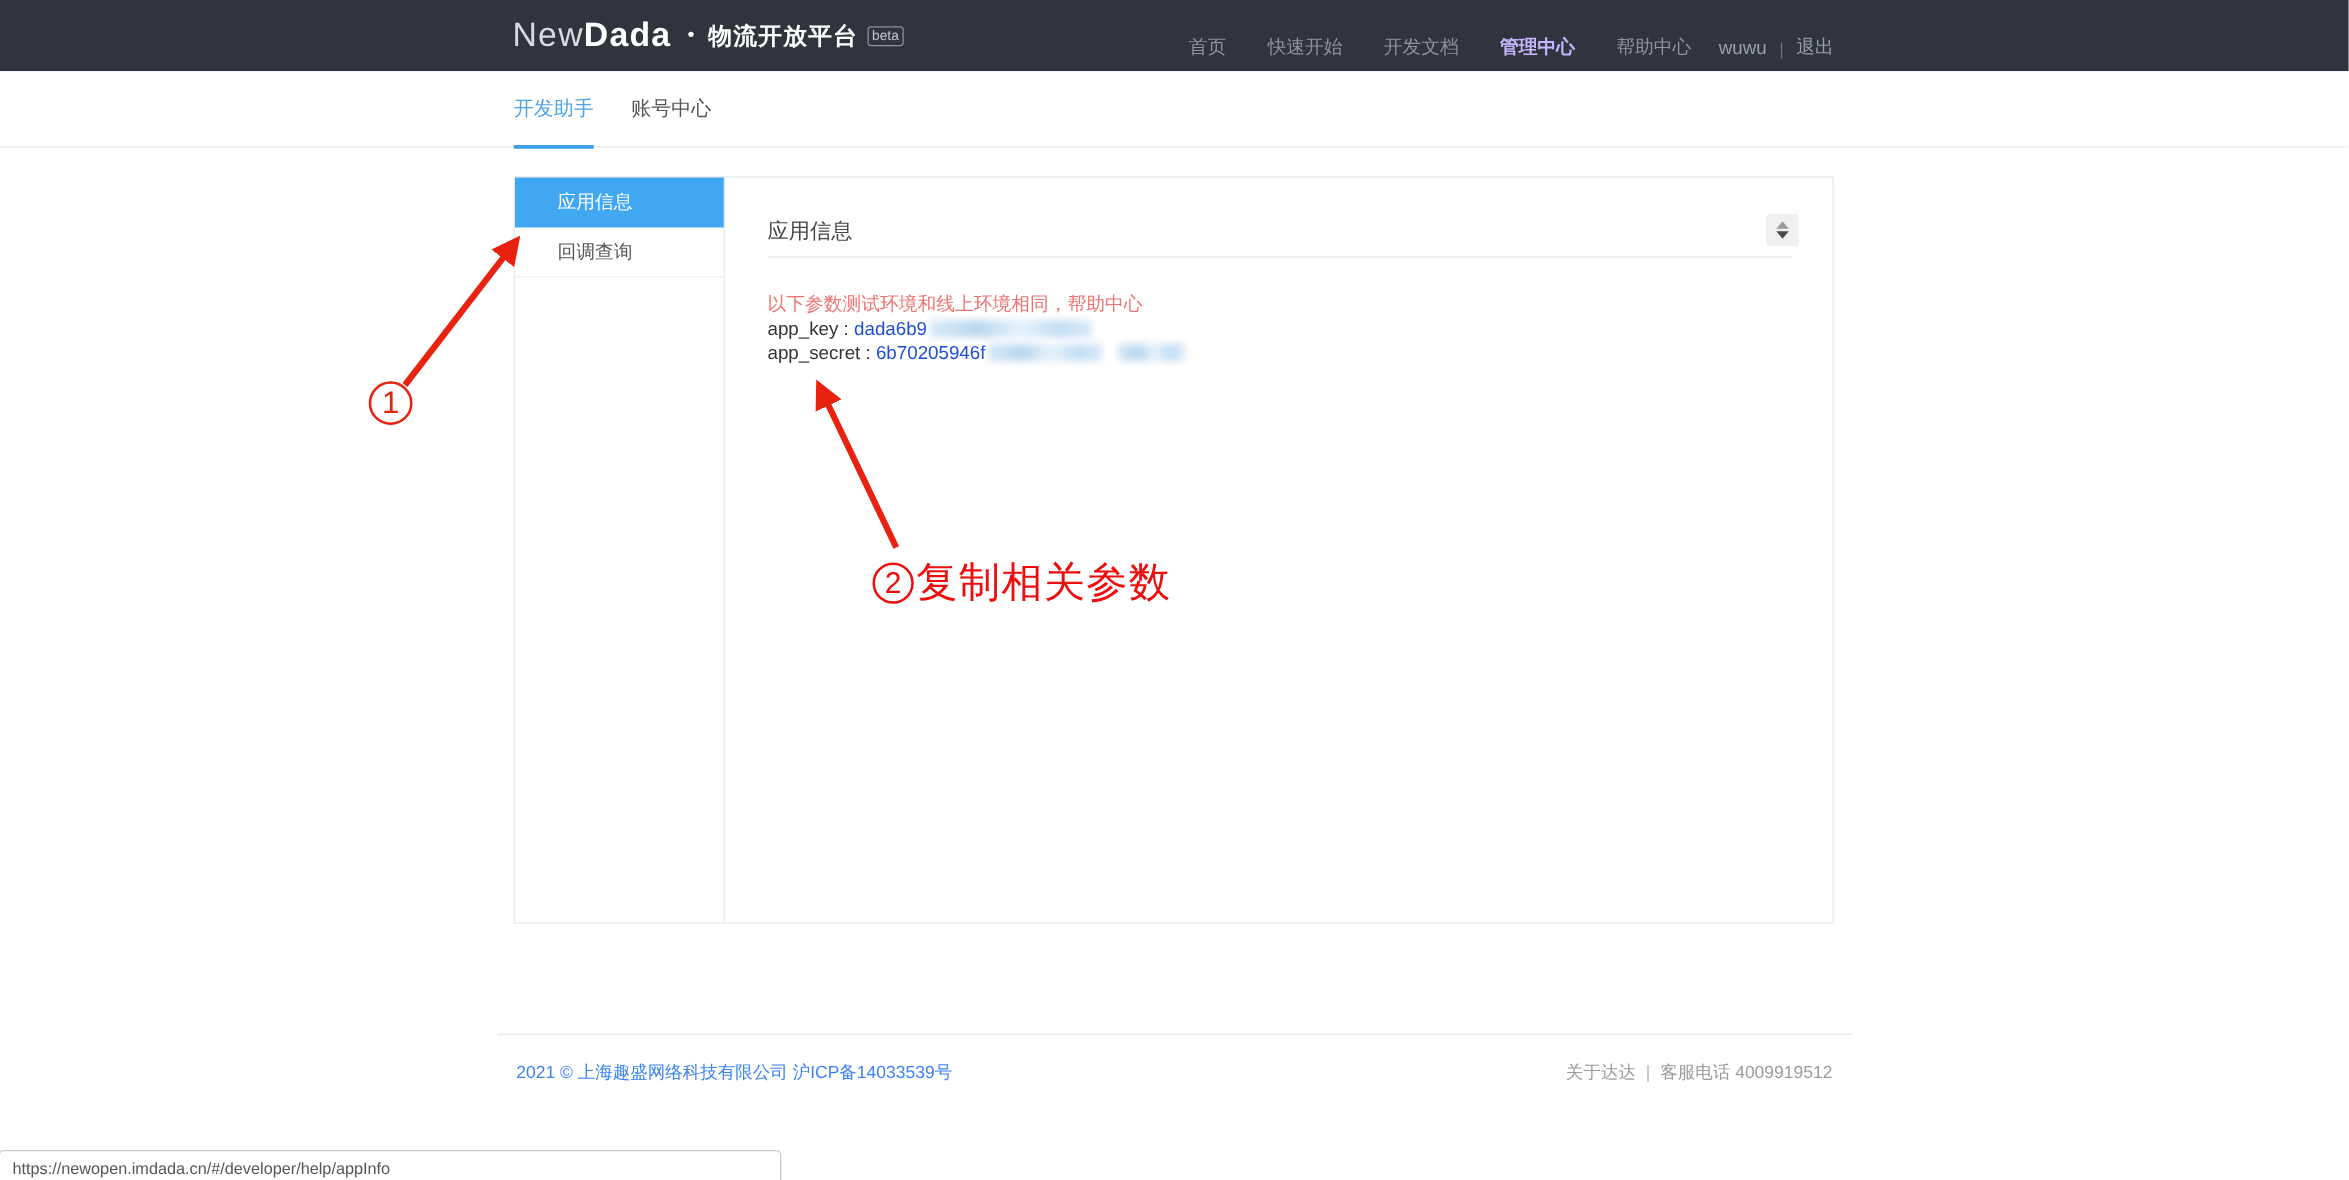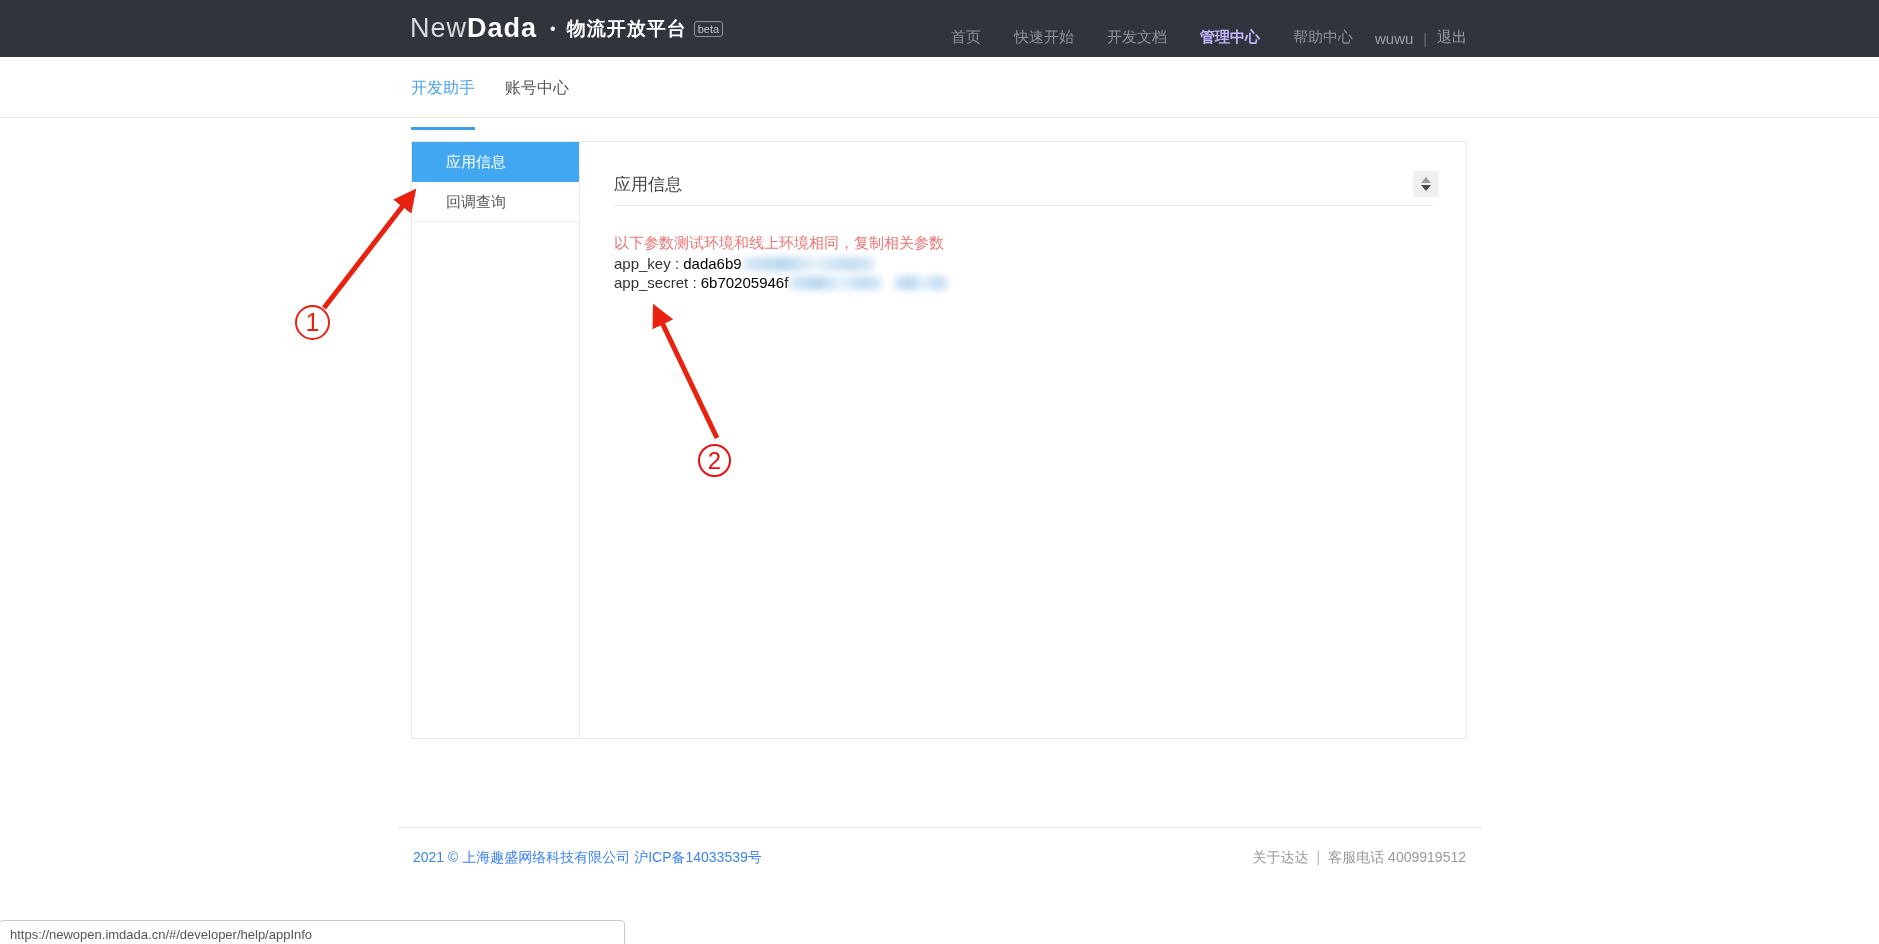--- a/index.html
+++ b/index.html
@@ -22,21 +22,21 @@
   .nav-item.active { color:#c4b5fd; font-weight:700; }
   .user-area { display:flex; align-items:flex-end; margin-left:22px; }
   .user-name { color:#9aa0a8; font-size:15px; cursor:pointer; }
   .user-divider { color:#6d727b; font-size:14px; margin:0 10px; }
   .logout { color:#9aa0a8; font-size:15px; cursor:pointer; }
 
   
   .tabbar { position:absolute; left:0; top:57px; width:1879px; height:61px; background:#fff;
     border-bottom:1px solid #ebebeb; }
   .tabs { position:absolute; left:411px; top:0; height:61px; display:flex; }
-  .tab { position:relative; height:73px; line-height:61px; font-size:16px; color:#555;
+  .tab { position:relative; height:62px; line-height:61px; font-size:16px; color:#555;
     margin-right:30px; cursor:pointer; }
   .tab.active { color:#4ba3ea; }
   .tab.active::after { content:""; position:absolute; left:0; right:0; bottom:0; height:3px; background:#3ea0ea; }
 
   
   .panel { position:absolute; left:411px; top:141px; width:1056px; height:598px;
     background:#fff; border:1px solid #e9e9e9; }
   .side { position:absolute; left:0; top:0; width:168px; height:100%; border-right:1px solid #e9e9e9; }
   .side-item { height:40px; line-height:40px; padding-left:34px; font-size:15px; color:#555;
     cursor:pointer; border-bottom:1px solid #efefef; }
@@ -47,21 +47,21 @@
     border-radius:3px; display:flex; flex-direction:column; align-items:center; justify-content:center;
     cursor:pointer; }
   .tri-up { width:0; height:0; border-left:5px solid transparent; border-right:5px solid transparent;
     border-bottom:6px solid #9a9a9a; margin-bottom:2px; }
   .tri-down { width:0; height:0; border-left:5px solid transparent; border-right:5px solid transparent;
     border-top:6px solid #4a4a4a; }
   .content-hr { position:absolute; left:33px; right:33px; top:63px; height:1px; background:#e9e9e9; }
   .warning { position:absolute; left:33px; top:92px; font-size:15px; color:#f07272; }
   .params { position:absolute; left:33px; top:112px; font-size:15px; color:#333; line-height:19px; }
   .param-label { font-weight:400; color:#333; }
-  .param-value { color:#000000; }
+  .param-value { color:#1d4ed8; }
   .redact { display:inline-block; height:14px; border-radius:2px; filter:blur(3px); vertical-align:-2px;
     background:linear-gradient(90deg,#d8eaf8 0%,#b9d7ef 30%,#e6f2fb 55%,#c2ddf3 80%,#dcebf7 100%); }
 
   
   .annot-overlay { position:absolute; left:0; top:0; width:1879px; height:944px; pointer-events:none; z-index:40; }
   .circle-num1 { position:absolute; left:295px; top:305px; width:35px; height:35px; border:2px solid #e8220f;
     border-radius:50%; color:#e8220f; font-size:25px; display:flex; align-items:center; justify-content:center;
     z-index:41; }
   .step2 { position:absolute; left:698px; top:444px; display:flex; align-items:center; color:#ee0d0d; z-index:41; }
   .step2-num { width:33px; height:33px; border:2px solid #ee0d0d; border-radius:50%; font-size:24px;
@@ -119,21 +119,21 @@
       <div class="side-item active">应用信息</div>
       <div class="side-item">回调查询</div>
     </div>
     <div class="content">
       <div class="content-title">应用信息</div>
       <div class="stepper">
         <span class="tri-up"></span>
         <span class="tri-down"></span>
       </div>
       <div class="content-hr"></div>
-      <div class="warning">以下参数测试环境和线上环境相同，复制相关参数</div>
+      <div class="warning">以下参数测试环境和线上环境相同，帮助中心</div>
       <div class="params">
         <div>
           <span class="param-label">app_key</span><span class="param-label"> : </span><span class="param-value">dada6b9</span><span class="redact" style="width:130px; margin-left:2px;"></span>
         </div>
         <div>
           <span class="param-label">app_secret</span><span class="param-label"> : </span><span class="param-value">6b70205946f</span><span class="redact" style="width:92px; margin-left:2px;"></span><span class="redact" style="width:54px; margin-left:12px;"></span>
         </div>
       </div>
     </div>
   </div>
@@ -143,20 +143,21 @@
       <marker id="arrowhead" orient="auto" markerWidth="4.6" markerHeight="4.6" refX="3.2" refY="2.3">
         <path d="M0,0 L4.6,2.3 L0,4.6 z" fill="#e8220f"></path>
       </marker>
     </defs>
     <line x1="324" y1="308" x2="412" y2="194" stroke="#e8220f" stroke-width="5" marker-end="url(#arrowhead)"></line>
     <line x1="717" y1="438" x2="656" y2="310" stroke="#e8220f" stroke-width="5" marker-end="url(#arrowhead)"></line>
   </svg>
   <div class="circle-num1">1</div>
   <div class="step2">
     <span class="step2-num">2</span>
+    <span class="step2-label">复制相关参数</span>
   </div>
 
   <div class="footer-divider"></div>
   <div class="footer-left">2021 © 上海趣盛网络科技有限公司 沪ICP备14033539号</div>
   <div class="footer-right">
     <span class="about">关于达达</span><span class="sep">|</span><span>客服电话 4009919512</span>
   </div>
 
   <div class="statusbar">https://newopen.imdada.cn/#/developer/help/appInfo</div>
 

